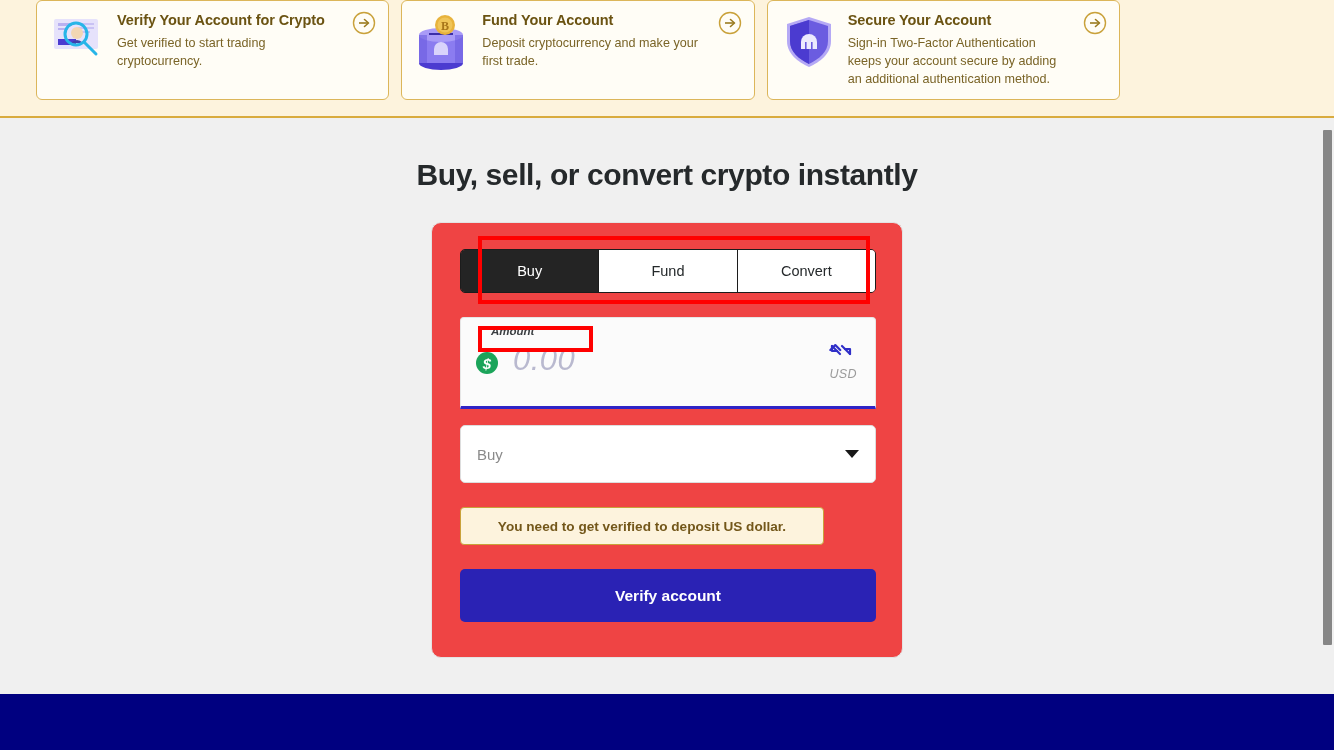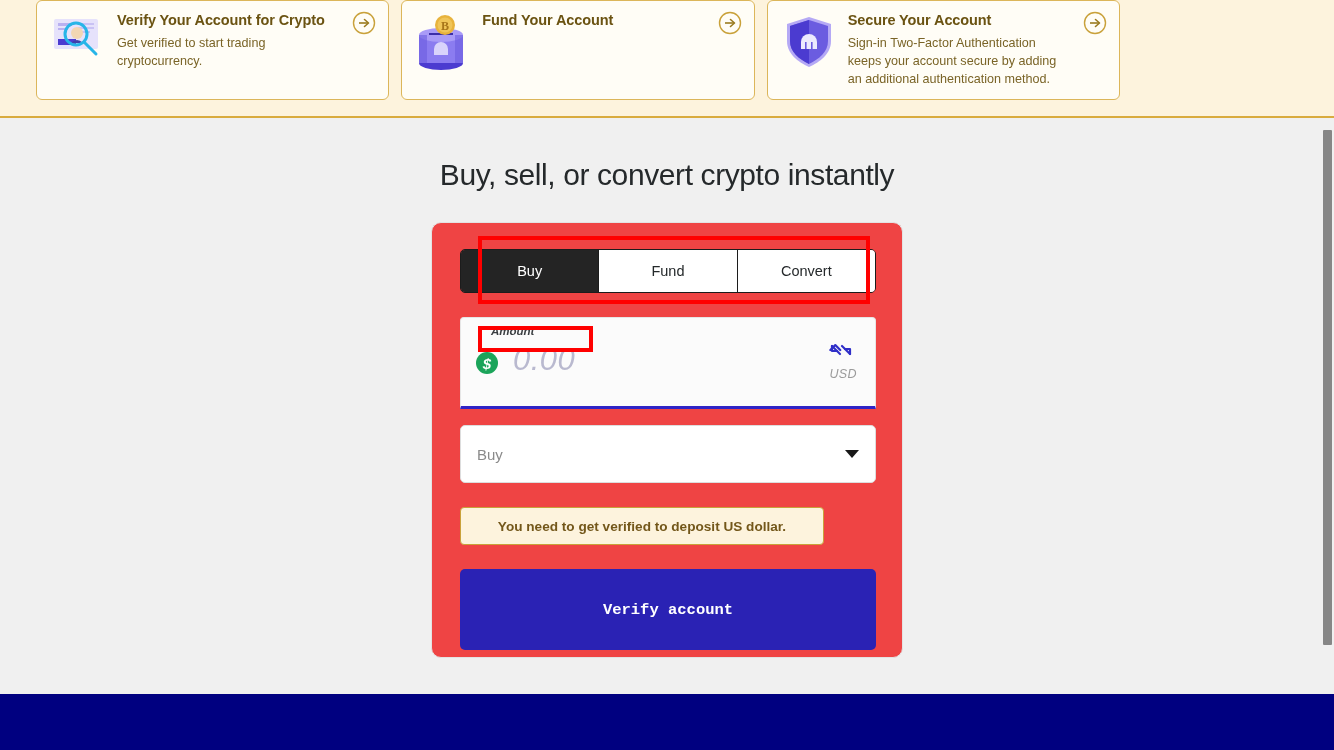--- a/index.html
+++ b/index.html
@@ -86,21 +86,21 @@
     height: 576px;
     background: #f0f0f0;
   }
   .section-heading {
     position: absolute;
     left: 0; top: 40px;
     width: 1334px;
     text-align: center;
     font-size: 30px;
     color: #25292b;
-    font-weight: normal;
+    font-weight: bold;
     letter-spacing: -0.4px;
   }
 
   .trade-card {
     position: absolute;
     left: 431px;
     top: 104px;
     width: 472px;
     height: 436px;
     background: #ef4444;
@@ -240,28 +240,28 @@
     font-weight: bold;
     color: #73571a;
   }
 
   
   .cta-button {
     position: absolute;
     left: 28px;
     top: 346px;
     width: 416px;
-    height: 81px;
+    height: 53px;
     background: #2a22b4;
     border: none;
     border-radius: 5px;
     color: #ffffff;
     font-size: 15.5px;
     font-weight: bold;
-    font-family: Liberation Mono, monospace;
+    font-family: Liberation Sans, sans-serif;
     cursor: pointer;
   }
 
   
   .footer {
     position: absolute;
     left: 0;
     top: 694px;
     width: 1334px;
     height: 56px;
@@ -342,20 +342,21 @@
           <rect x="40" y="22" width="8" height="28" fill="#6d5de0" opacity="0.6"></rect>
           <rect x="14" y="20" width="24" height="2" fill="#3b2ea8"></rect>
           <path d="M19 42 v-6 a7 7 0 0 1 14 0 v6 z" fill="#d9d3fb"></path>
           <circle cx="30" cy="12" r="10" fill="#e8b33c"></circle>
           <circle cx="30" cy="12" r="7.5" fill="#f0c558"></circle>
           <text x="30" y="17" font-size="12" font-family="Liberation Serif, serif" font-weight="bold" fill="#a8751a" text-anchor="middle">B</text>
         </svg>
       </div>
       <div class="onboard-text">
         <div class="onboard-title">Fund Your Account</div>
+        <div class="onboard-desc">Deposit cryptocurrency and make your first trade.</div>
       </div>
       <div class="onboard-arrow">
         <svg width="24" height="24" viewBox="0 0 24 24">
           <circle cx="12" cy="12" r="10.5" fill="none" stroke="#c9a13a" stroke-width="1.4"></circle>
           <line x1="7" y1="12" x2="16" y2="12" stroke="#9a7a1f" stroke-width="1.6"></line>
           <polyline points="12.5,8.5 16.5,12 12.5,15.5" fill="none" stroke="#9a7a1f" stroke-width="1.6" stroke-linecap="round" stroke-linejoin="round"></polyline>
         </svg>
       </div>
     </div>
 

